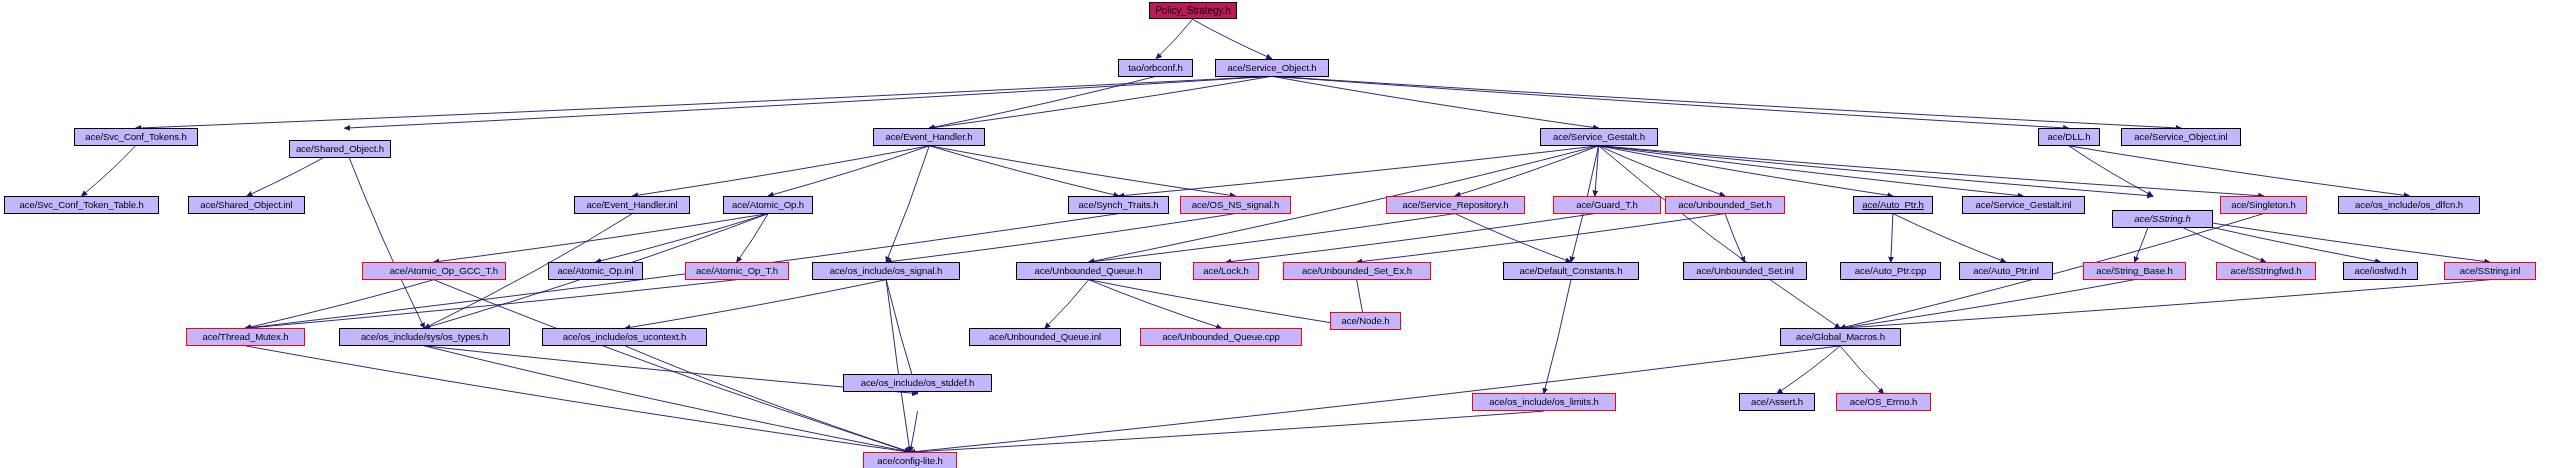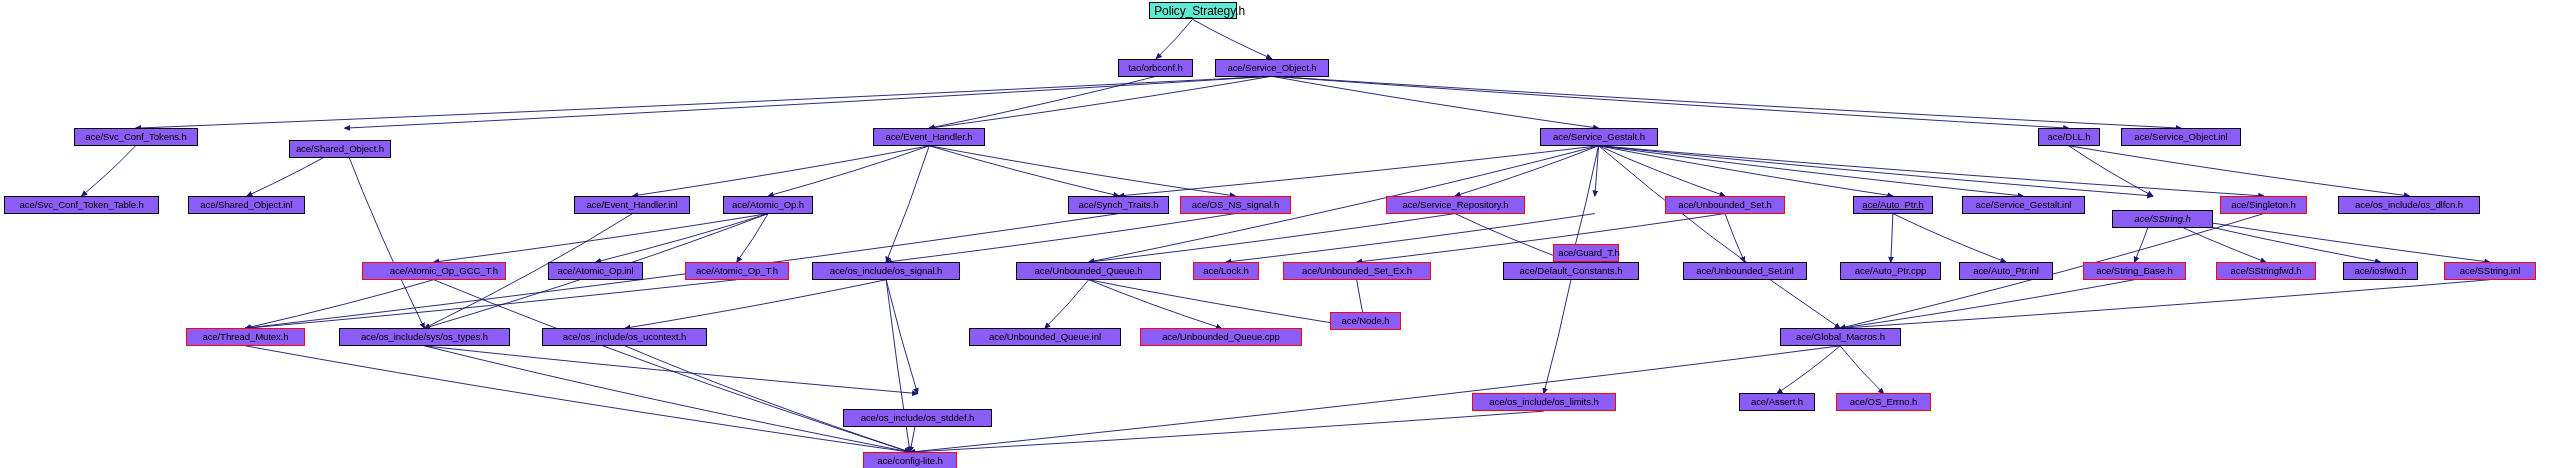--- a/index.html
+++ b/index.html
@@ -27,32 +27,32 @@
   }
   .node {
     position: absolute;
     box-sizing: border-box;
     height: 17.6px;
     line-height: 16px;
     text-align: center;
     white-space: nowrap;
     font-size: 9.6px;
     color: #000000;
-    background: #8b5cf6;
+    background: #c4b5fd;
     border: 0.8px solid #000000;
     padding: 0 4.2px;
     letter-spacing: -0.1px;
   }
   .node.red {
     border-color: #ff0000;
   }
   .node.root {
-    background: #5eead4;
+    background: #be185d;
     border: 0.8px solid #000000;
-    font-size: 12px;
+    font-size: 10px;
   }
 </style>
 </head>
 <body>
 
 <div id="graph">
   <svg id="edges" viewBox="0 0 3077 560" xmlns="http://www.w3.org/2000/svg">
       <defs>
         <marker id="arr" markerWidth="7" markerHeight="7" refX="6" refY="3.2" orient="auto">
           <path d="M0,0 L7,3.2 L0,6.4 z" fill="#191970"></path>
@@ -140,21 +140,21 @@
       <div class="node" style="left: 1540px; top: 128px; width: 118px;">ace/Service_Gestalt.h</div>
       <div class="node" style="left: 2038px; top: 128px; width: 62px;">ace/DLL.h</div>
       <div class="node" style="left: 2121px; top: 128px; width: 120px;">ace/Service_Object.inl</div>
       <div class="node" style="left: 4.2px; top: 196px; width: 155px;">ace/Svc_Conf_Token_Table.h</div>
       <div class="node" style="left: 188px; top: 196px; width: 117px;">ace/Shared_Object.inl</div>
       <div class="node" style="left: 574px; top: 196px; width: 116px;">ace/Event_Handler.inl</div>
       <div class="node" style="left: 723px; top: 196px; width: 90px;">ace/Atomic_Op.h</div>
       <div class="node" style="left: 1068px; top: 196px; width: 101px;">ace/Synch_Traits.h</div>
       <div class="node red" style="left: 1180px; top: 196px; width: 111px;">ace/OS_NS_signal.h</div>
       <div class="node red" style="left: 1386px; top: 196px; width: 139px;">ace/Service_Repository.h</div>
-      <div class="node red" style="left: 1553px; top: 196px; width: 66px; margin-top: 48px;">ace/Guard_T.h</div>
+      <div class="node red" style="left: 1553px; top: 196px; width: 108px;">ace/Guard_T.h</div>
       <div class="node red" style="left: 1665px; top: 196px; width: 120px;">ace/Unbounded_Set.h</div>
       <div class="node" style="left: 1853px; top: 196px; width: 80px; text-decoration: underline;">ace/Auto_Ptr.h</div>
       <div class="node" style="left: 1962px; top: 196px; width: 123px;">ace/Service_Gestalt.inl</div>
       <div class="node" style="left: 2112px; top: 210px; width: 101px; font-style: italic;">ace/SString.h</div>
       <div class="node red" style="left: 2220px; top: 196px; width: 87px;">ace/Singleton.h</div>
       <div class="node" style="left: 2338px; top: 196px; width: 142px;">ace/os_include/os_dlfcn.h</div>
       <div class="node red" style="left: 362px; top: 262px; width: 144px; padding-left: 24px;">ace/Atomic_Op_GCC_T.h</div>
       <div class="node" style="left: 548px; top: 262px; width: 95px;">ace/Atomic_Op.inl</div>
       <div class="node red" style="left: 685px; top: 262px; width: 104px;">ace/Atomic_Op_T.h</div>
       <div class="node" style="left: 812px; top: 262px; width: 148px;">ace/os_include/os_signal.h</div>
@@ -169,20 +169,20 @@
       <div class="node red" style="left: 2216px; top: 262px; width: 100px;">ace/SStringfwd.h</div>
       <div class="node" style="left: 2343px; top: 262px; width: 75px;">ace/iosfwd.h</div>
       <div class="node red" style="left: 2444px; top: 262px; width: 92px;">ace/SString.inl</div>
       <div class="node red" style="left: 186px; top: 328px; width: 119px;">ace/Thread_Mutex.h</div>
       <div class="node" style="left: 339px; top: 328px; width: 171px;">ace/os_include/sys/os_types.h</div>
       <div class="node" style="left: 542px; top: 328px; width: 165px;">ace/os_include/os_ucontext.h</div>
       <div class="node" style="left: 969px; top: 328px; width: 152px;">ace/Unbounded_Queue.inl</div>
       <div class="node red" style="left: 1140px; top: 328px; width: 162px;">ace/Unbounded_Queue.cpp</div>
       <div class="node red" style="left: 1330px; top: 312px; width: 71px;">ace/Node.h</div>
       <div class="node" style="left: 1780px; top: 328px; width: 121px;">ace/Global_Macros.h</div>
-      <div class="node" style="left: 843px; top: 409px; width: 149px;">ace/os_include/os_stddef.h</div>
+      <div class="node" style="left: 843px; top: 374px; width: 149px;">ace/os_include/os_stddef.h</div>
       <div class="node red" style="left: 1472px; top: 393px; width: 144px;">ace/os_include/os_limits.h</div>
       <div class="node" style="left: 1739px; top: 393px; width: 76px;">ace/Assert.h</div>
       <div class="node red" style="left: 1836px; top: 393px; width: 95px;">ace/OS_Errno.h</div>
       <div class="node red" style="left: 863px; top: 452px; width: 94px;">ace/config-lite.h</div>
     </div>
 </div>
 
 
 </body></html>

